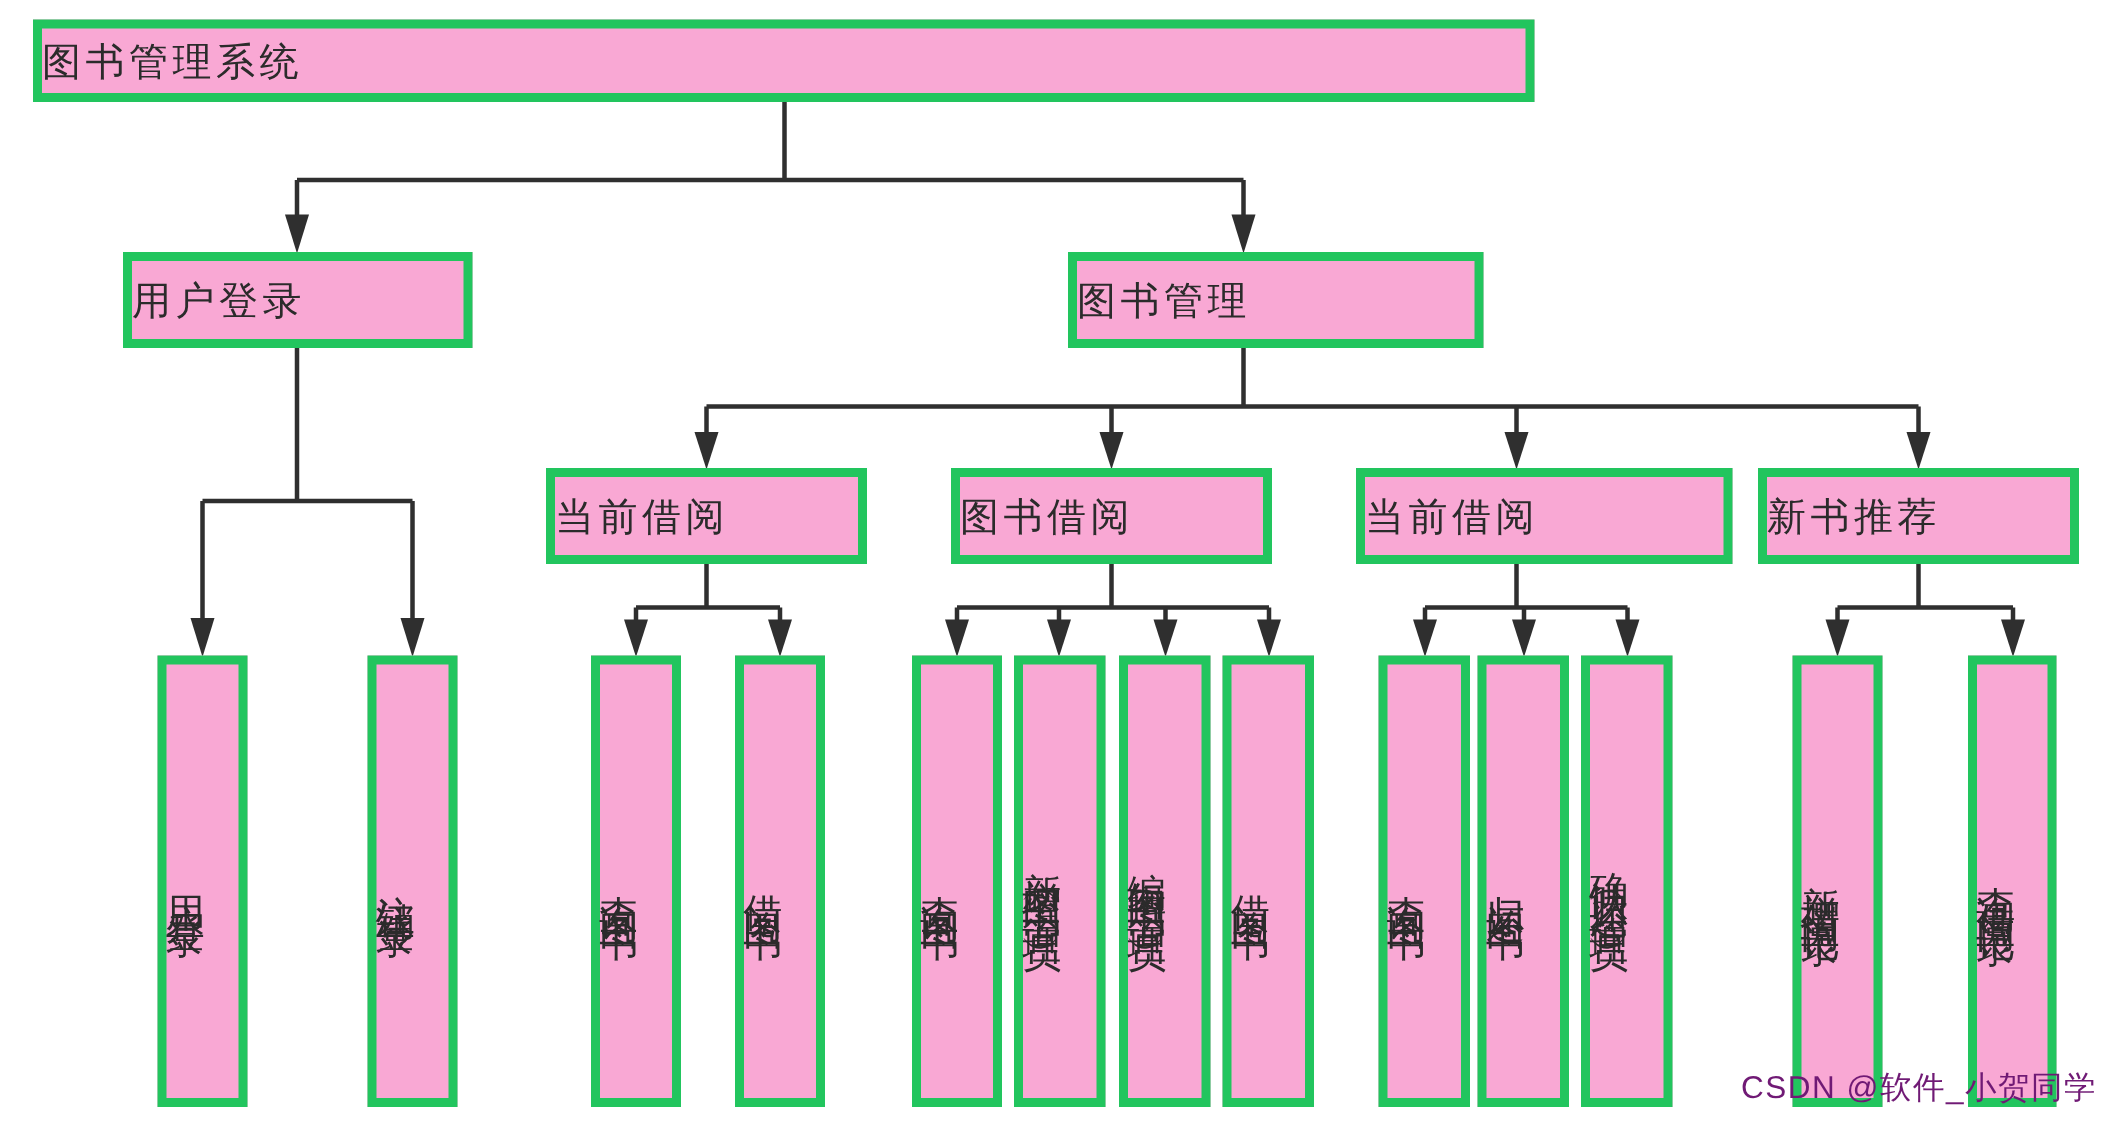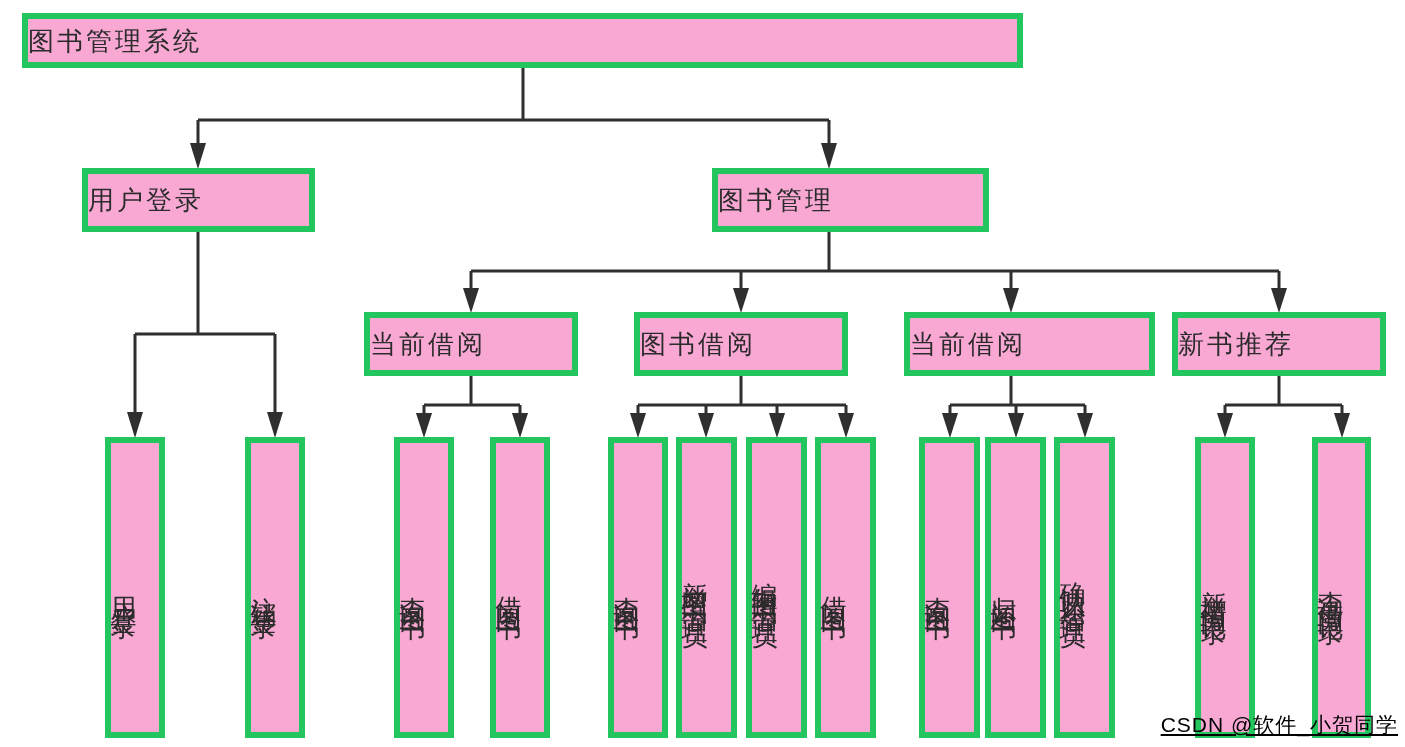--- a/index.html
+++ b/index.html
@@ -40,23 +40,22 @@
     letter-spacing: 6px;
     line-height: 1;
     white-space: nowrap;
   }
   .watermark {
     position: absolute;
     right: 7px;
     bottom: 8px;
     font-size: 21px;
     letter-spacing: 1px;
-    color: #000000;
+    color: #701a75;
     white-space: nowrap;
-    text-decoration: underline;
   }
 </style>
 </head>
 <body>
 
 <div class="stage">
 
   <svg class="wires" viewBox="0 0 1405 747" xmlns="http://www.w3.org/2000/svg" aria-hidden="true">
     <g stroke="#2f2f2f" stroke-width="3" fill="none">
 

